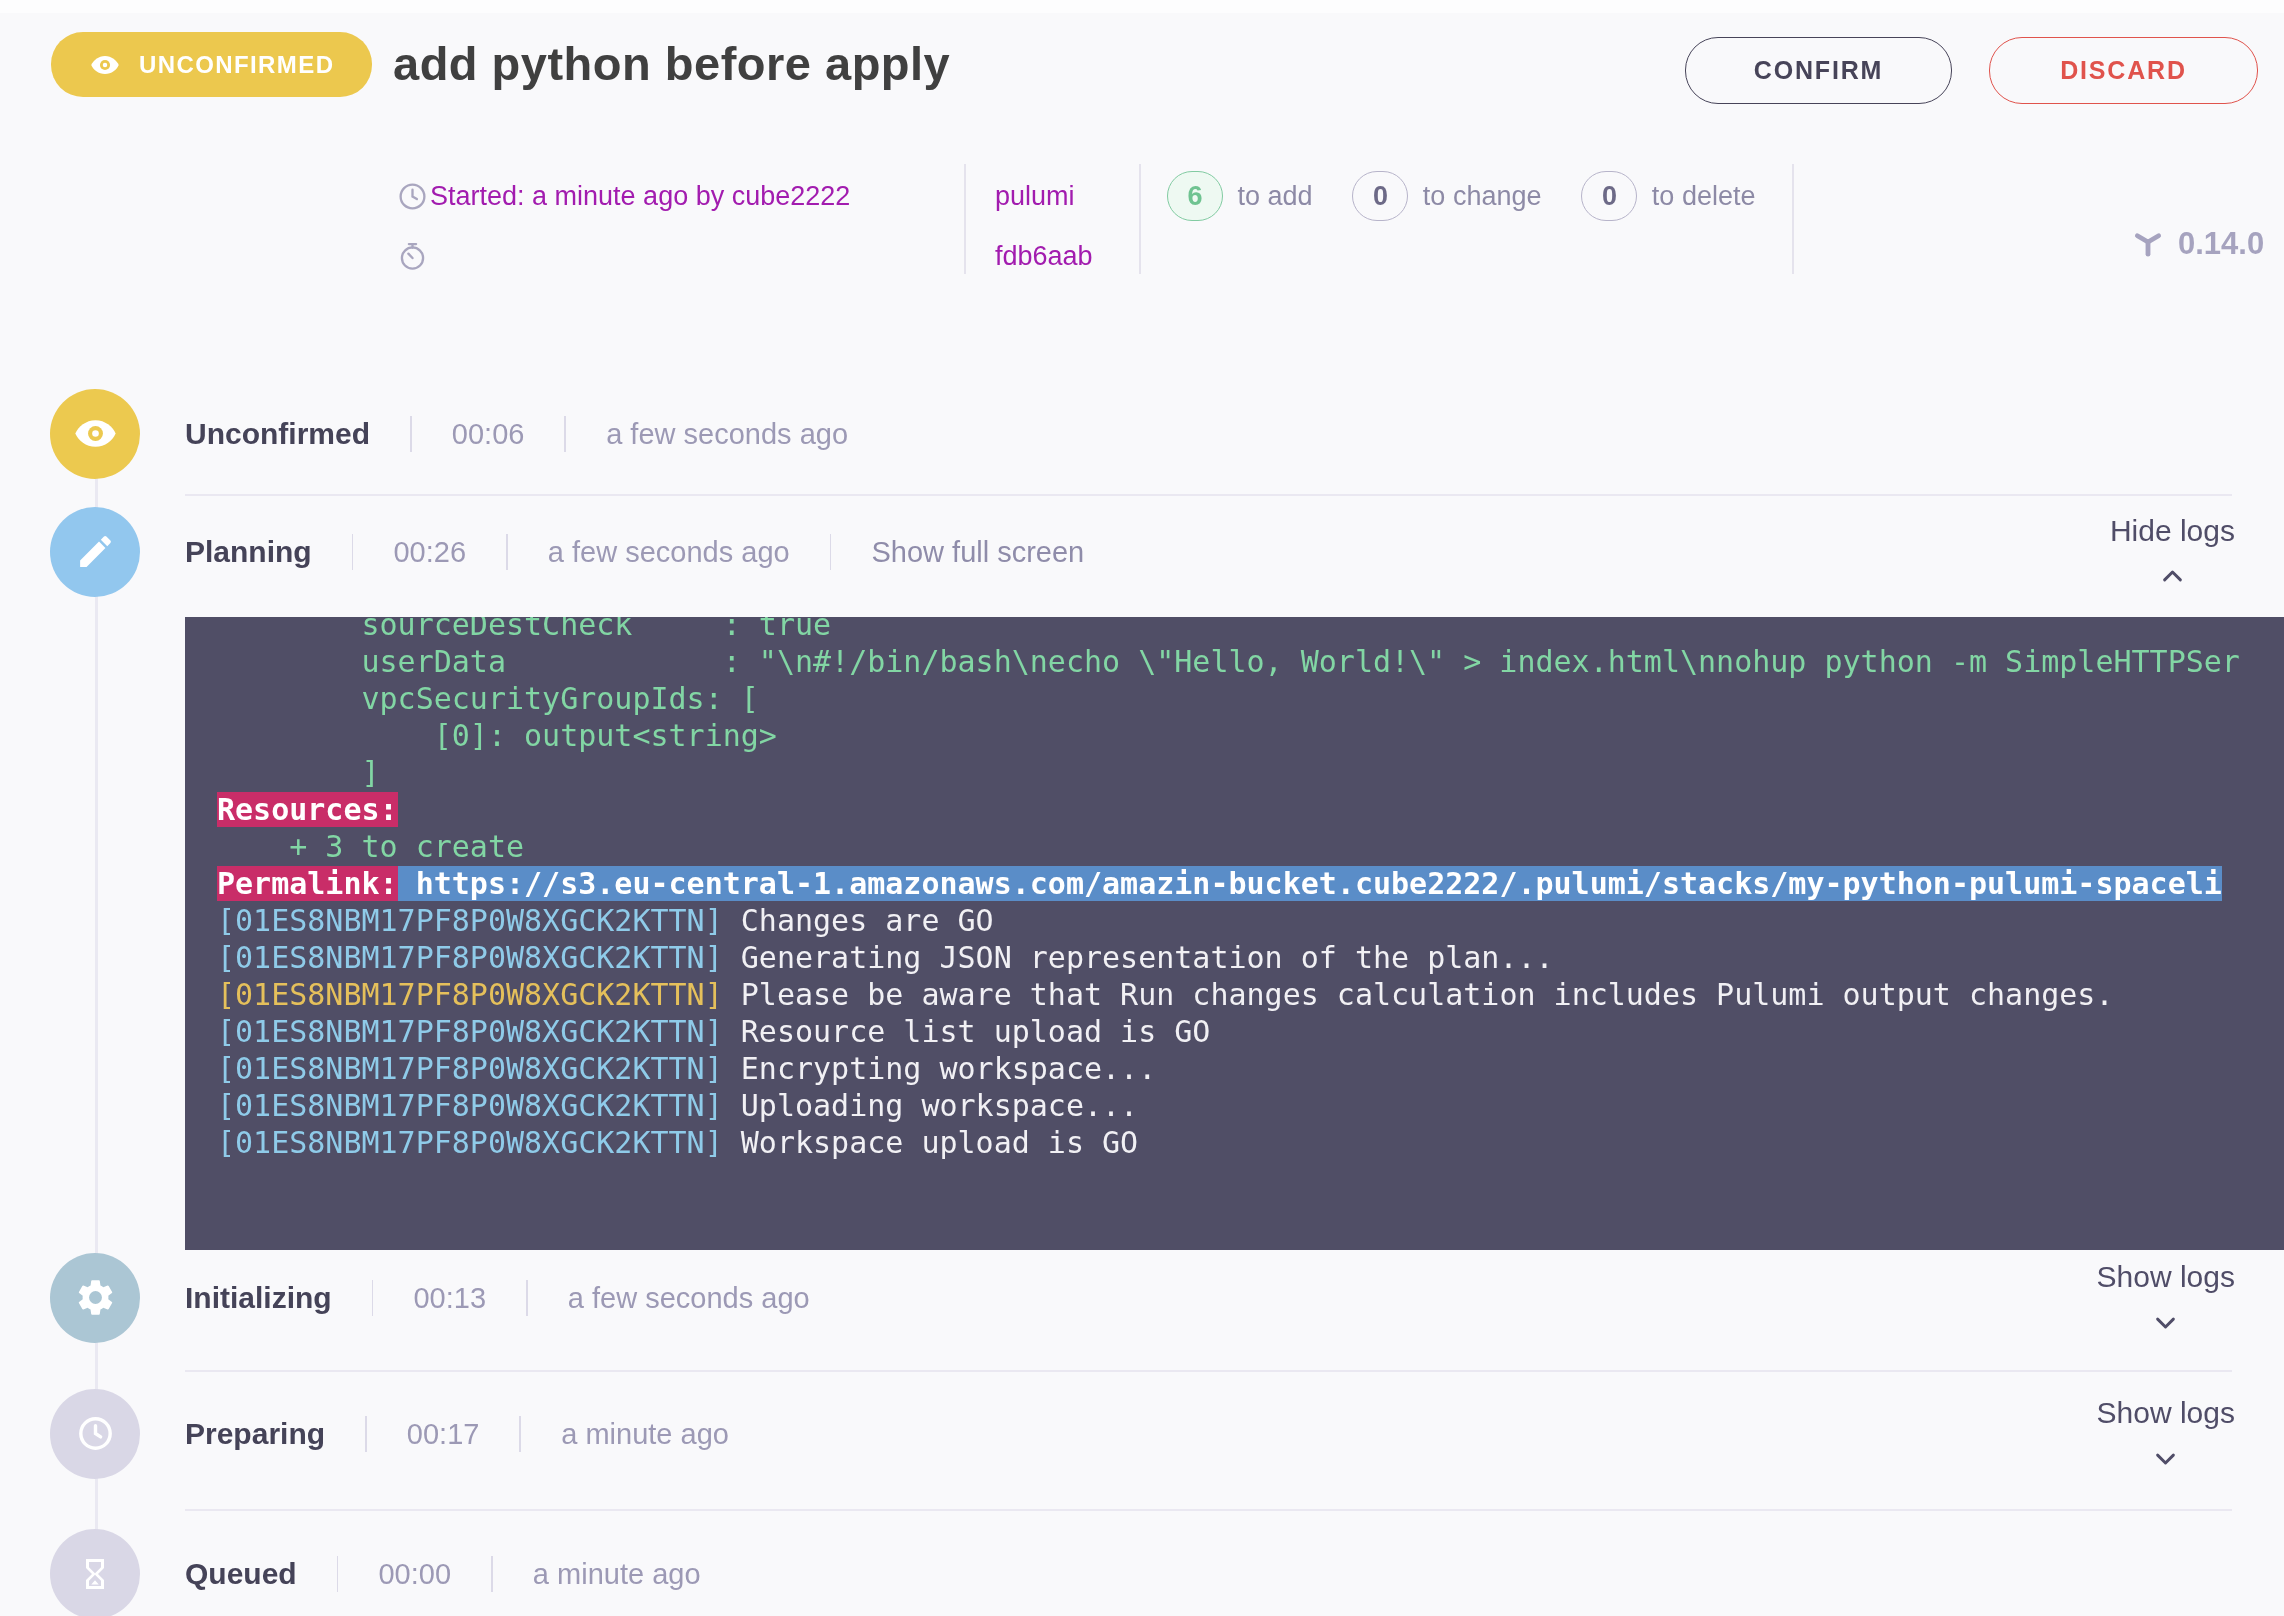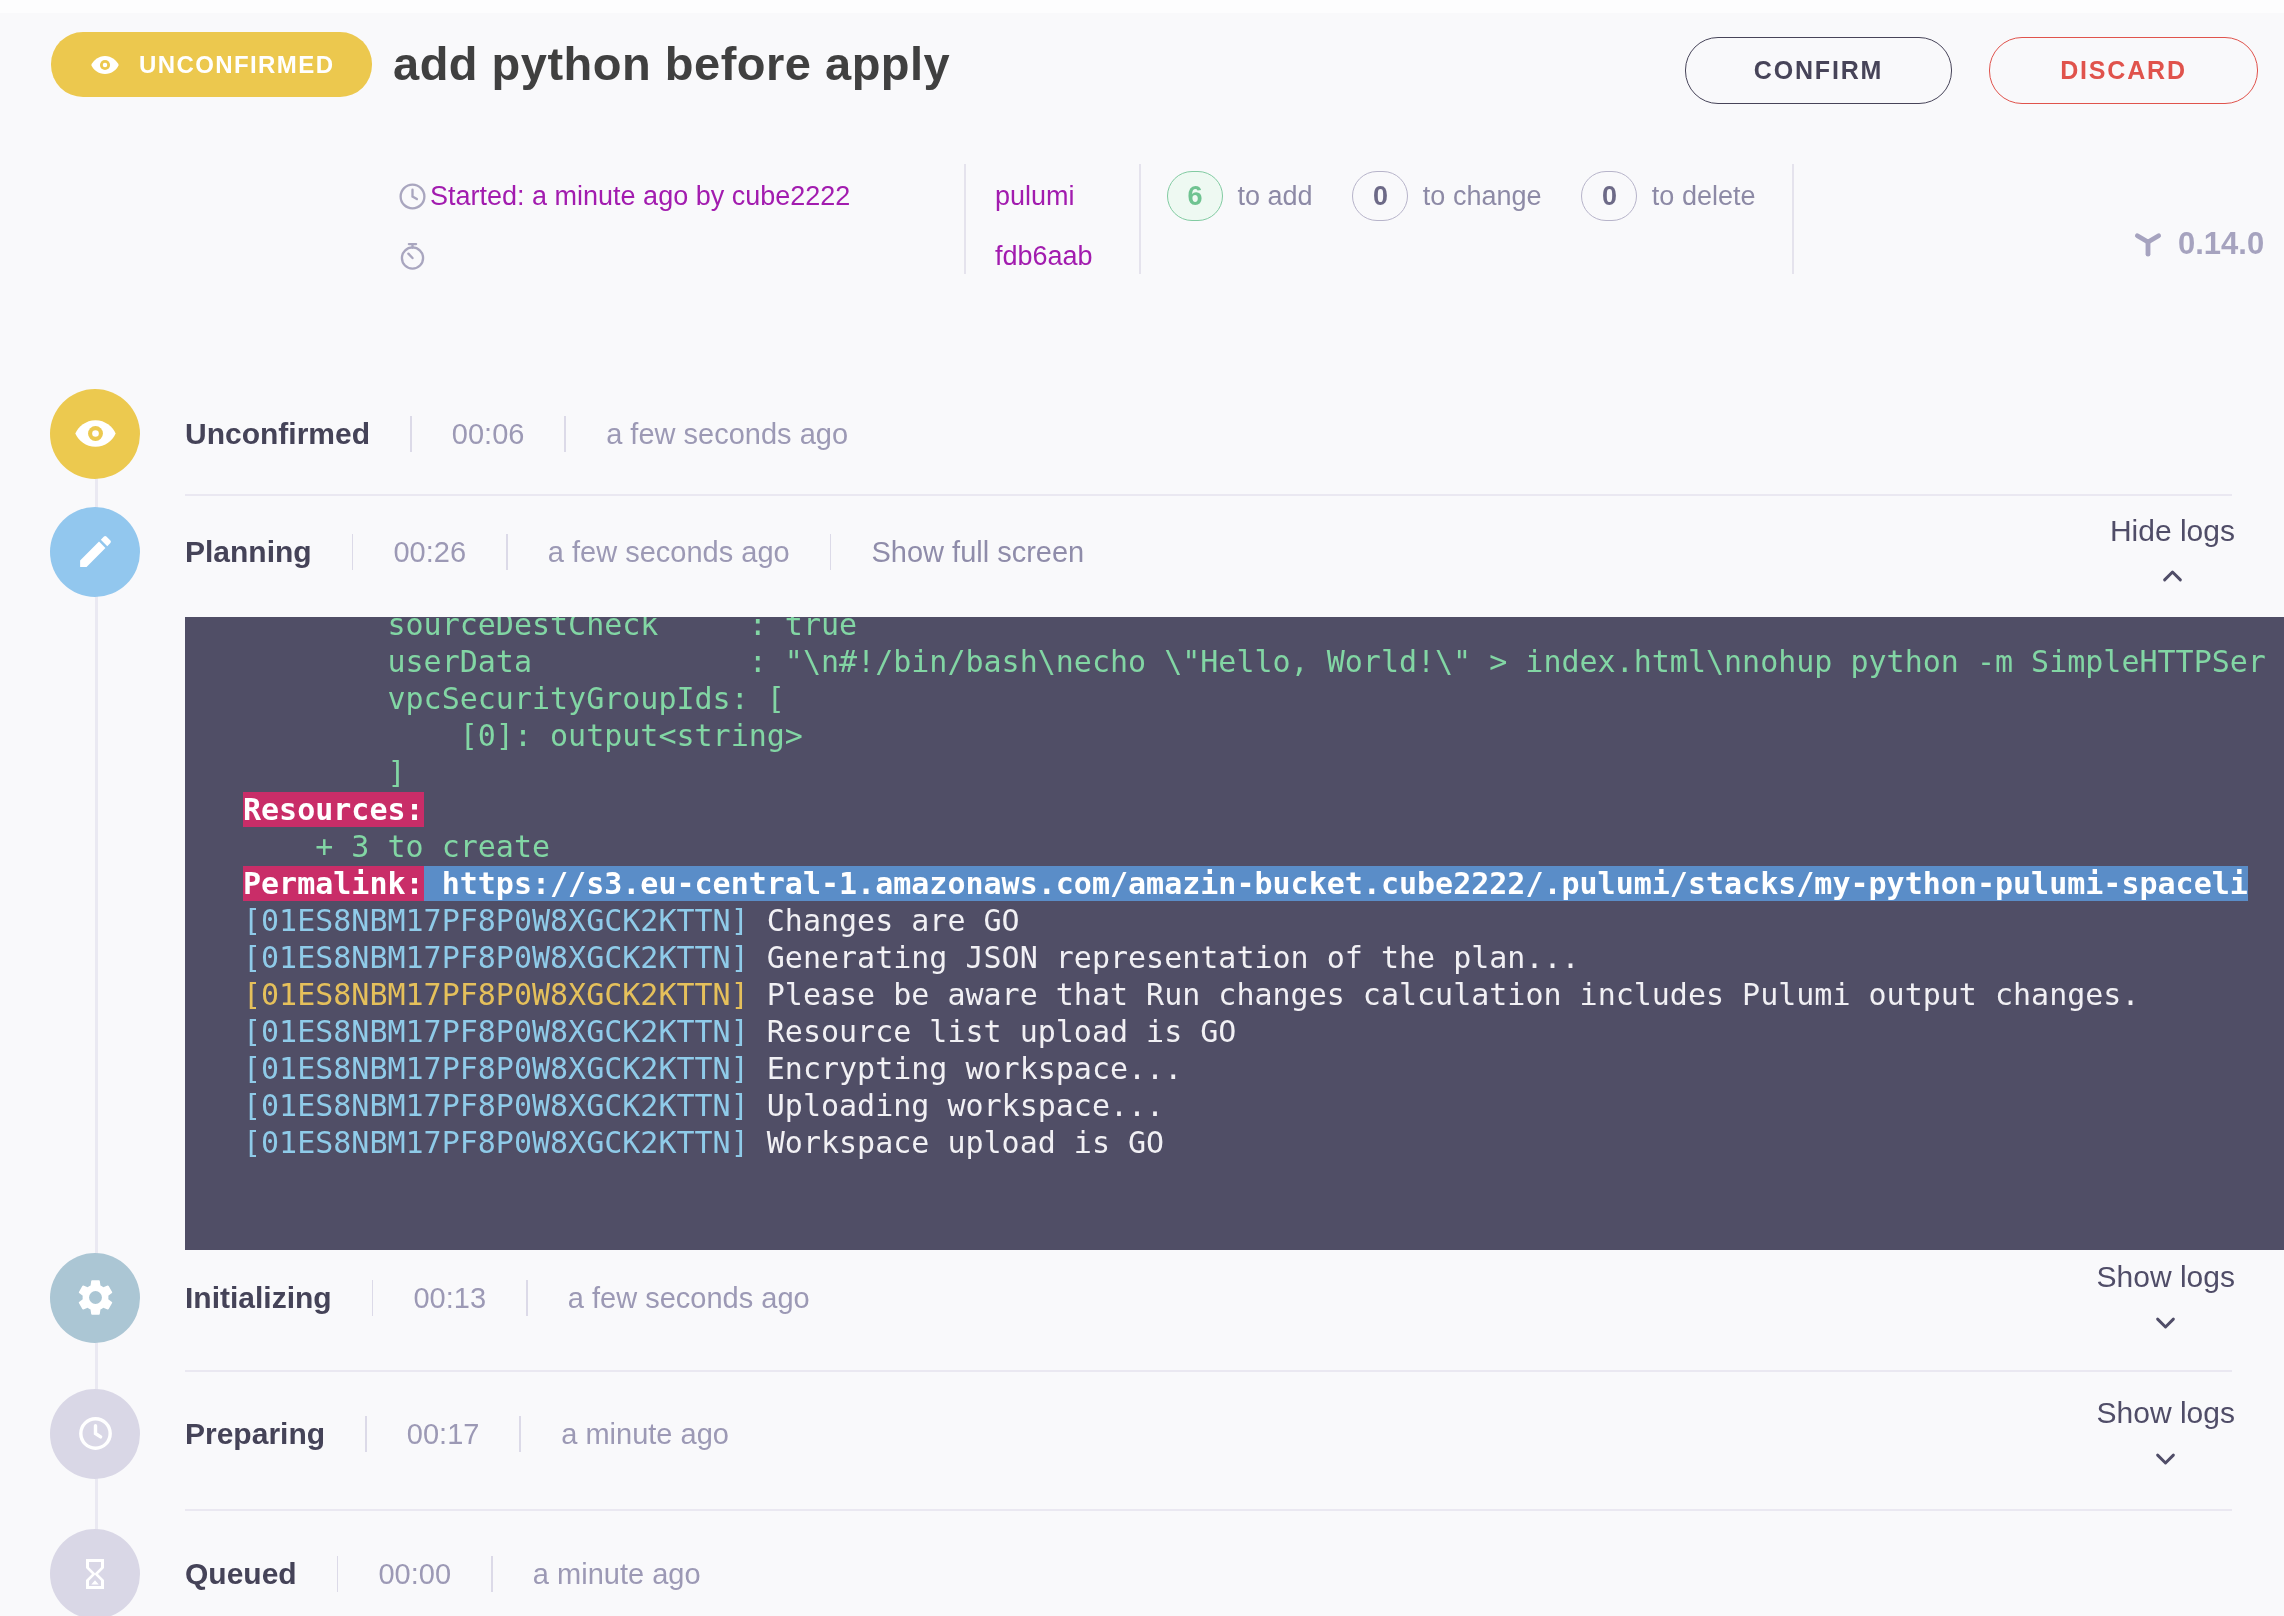--- a/index.html
+++ b/index.html
@@ -62,21 +62,21 @@
   .t-fullscreen { font-size:29px; color:#8f8caa; cursor:pointer; }
   .t-toggle { margin-left:auto; margin-right:49px; font-size:30px; color:#504d68;
     display:flex; align-items:center; gap:14.4px; cursor:pointer;flex-direction:column; }
   .h-div { position:absolute; left:185px; right:52px; height:1.8px; background:#eae8f1; }
 
   
   .terminal {
     position:absolute; left:185px; top:617px; width:2100px; height:633px;
     background:#504e66; overflow:hidden;
   }
-  .terminal-inner { margin-top:-10.8px; padding-left:16px;margin-left:42px; }
+  .terminal-inner { margin-top:-10.8px; padding-left:32px; }
   .log-line {
     font-family:"DejaVu Sans Mono", monospace; font-size:30px; line-height:37px;
     white-space:pre; color:#f1f0f4;
   }
   .seg-green { color:#82d6a4; }
   .seg-plain { color:#f1f0f4; }
   .seg-id { color:#8fcbe9; }
   .seg-idwarn { color:#e5c05b; }
   .seg-hlpink { background:#c92d68; color:#ffffff; font-weight:700; }
   .seg-hlblue { background:#5a8dc8; color:#ffffff; font-weight:700; }

